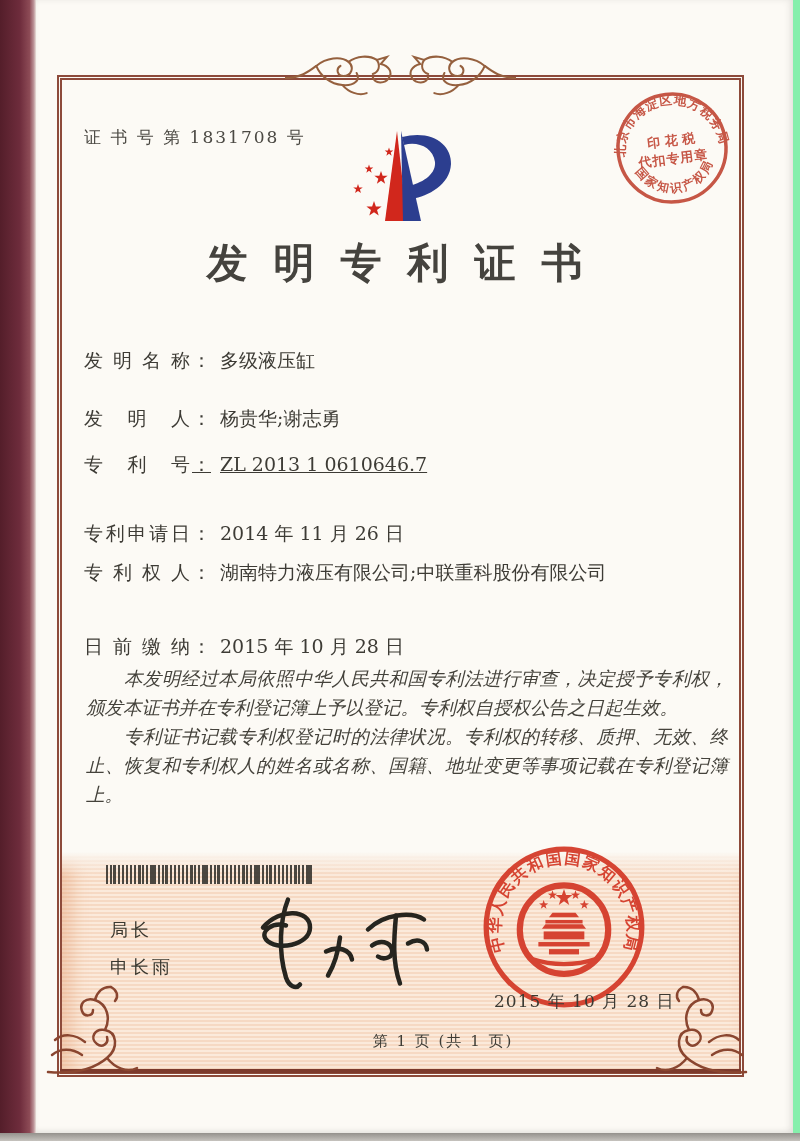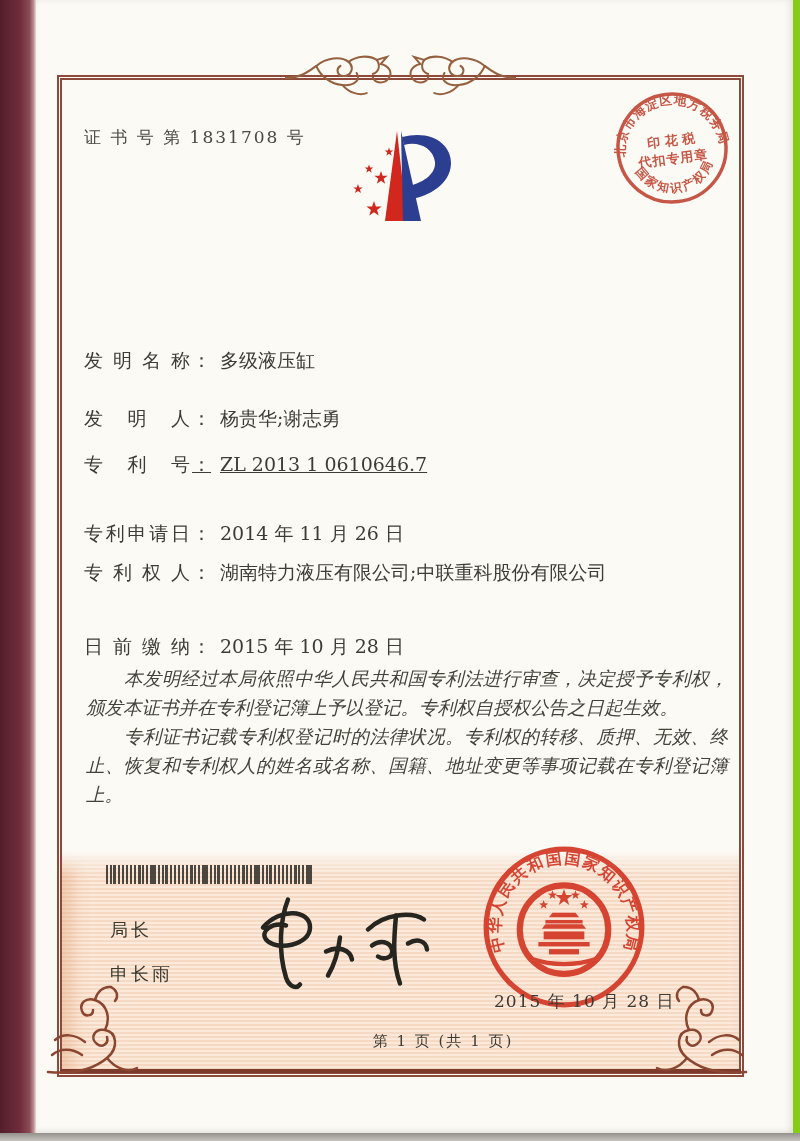--- a/index.html
+++ b/index.html
@@ -1,16 +1,16 @@
 <!DOCTYPE html>
 <html><head>
 <meta charset="utf-8">
 <style>
   html,body{margin:0;padding:0;background:#c9c7c2;}
-  .scan{position:relative;width:800px;height:1141px;background:#84cc16;overflow:hidden;
+  .scan{position:relative;width:800px;height:1141px;background:#86efac;overflow:hidden;
         font-family:"DejaVu Serif", serif;}
   .spine{position:absolute;left:0;top:0;width:36px;height:1133px;
          background:linear-gradient(90deg,#541e2a 0%,#6e2c3c 55%,#8d4b56 82%,#bd959a 94%,#e9e0da 100%);}
   .paper{position:absolute;left:36px;top:0;width:757px;height:1133px;background:#fcfaf5;
          box-shadow:inset -4px 0 6px rgba(0,0,0,.07), inset 0 -3px 5px rgba(0,0,0,.05);}
   .scan-shadow{position:absolute;left:0;top:1133px;width:800px;height:8px;
          background:linear-gradient(180deg,#94918c,#c6c3be);}
 
   .band{position:absolute;left:62px;top:852px;width:677px;height:220px;z-index:1;
         background:repeating-linear-gradient(180deg,#f6d9c3 0px,#f6d9c3 2px,#fbeadb 2px,#fbeadb 4px);
@@ -37,21 +37,21 @@
   .body-text{position:absolute;left:86px;top:664px;width:642px;font-size:18.5px;line-height:29px;
          text-align:justify;color:#44423b;z-index:8;}
   .body-text p{margin:0;text-indent:2.05em;font-style:italic;}
 
   .barcode{position:absolute;left:106px;top:865px;width:207px;height:19px;opacity:.88;z-index:8;
          background:
            repeating-linear-gradient(90deg,#33312c 0px,#33312c 2px,transparent 2px,transparent 4px),
            repeating-linear-gradient(90deg,transparent 0px,transparent 7px,#33312c 7px,#33312c 9px,transparent 9px,transparent 13px);}
 
   .director{position:absolute;left:110px;top:918px;font-size:18px;letter-spacing:3px;color:#3a382f;z-index:8;}
-  .director div{margin-bottom:20px;}
+  .director div{margin-bottom:13px;}
   .sig{position:absolute;left:228px;top:888px;width:205px;height:108px;z-index:8;}
 
   .seal{position:absolute;left:480px;top:843px;width:168px;height:168px;z-index:9;opacity:.94;}
   .seal-date{position:absolute;left:494px;top:990px;font-size:17px;letter-spacing:1px;color:#3c3a33;z-index:10;white-space:nowrap;}
   .tax-stamp{position:absolute;left:612px;top:88px;width:120px;height:120px;z-index:9;
          transform:rotate(-7deg);opacity:.92;}
 
   .footer{position:absolute;left:57px;top:1032px;width:772px;text-align:center;font-size:15px;
          letter-spacing:2px;color:#3e3c35;z-index:8;}
 </style>
@@ -122,20 +122,21 @@
       <use href="#lstar" transform="translate(45,27) scale(0.45)"></use>
       <use href="#lstar" transform="translate(30,84) scale(0.8)"></use>
       <polygon points="53,6 63,96 41,96"></polygon>
     </g>
     <g fill="#2c3e8f">
       <polygon points="57,6 77,96 59,96"></polygon>
       <path d="M58,12 C88,4 108,20 107,39 C106,60 84,71 68,74 L65,61 C81,57 92,48 91,37 C89,22 73,16 60,20 Z"></path>
     </g>
   </svg>
 
+  <div class="title">发明专利证书</div>
 
   <svg class="tax-stamp" viewBox="0 0 120 120">
     <defs>
       <path id="tsTop" d="M14,78 A48,48 0 1 1 106,78"></path>
       <path id="tsBot" d="M22,81 A43,43 0 0 0 98,81"></path>
     </defs>
     <g stroke="#c24a38" fill="none">
       <circle cx="60" cy="60" r="54" stroke-width="3.5"></circle>
     </g>
     <g fill="#c24a38" font-family="DejaVu Serif, serif" font-weight="bold">

